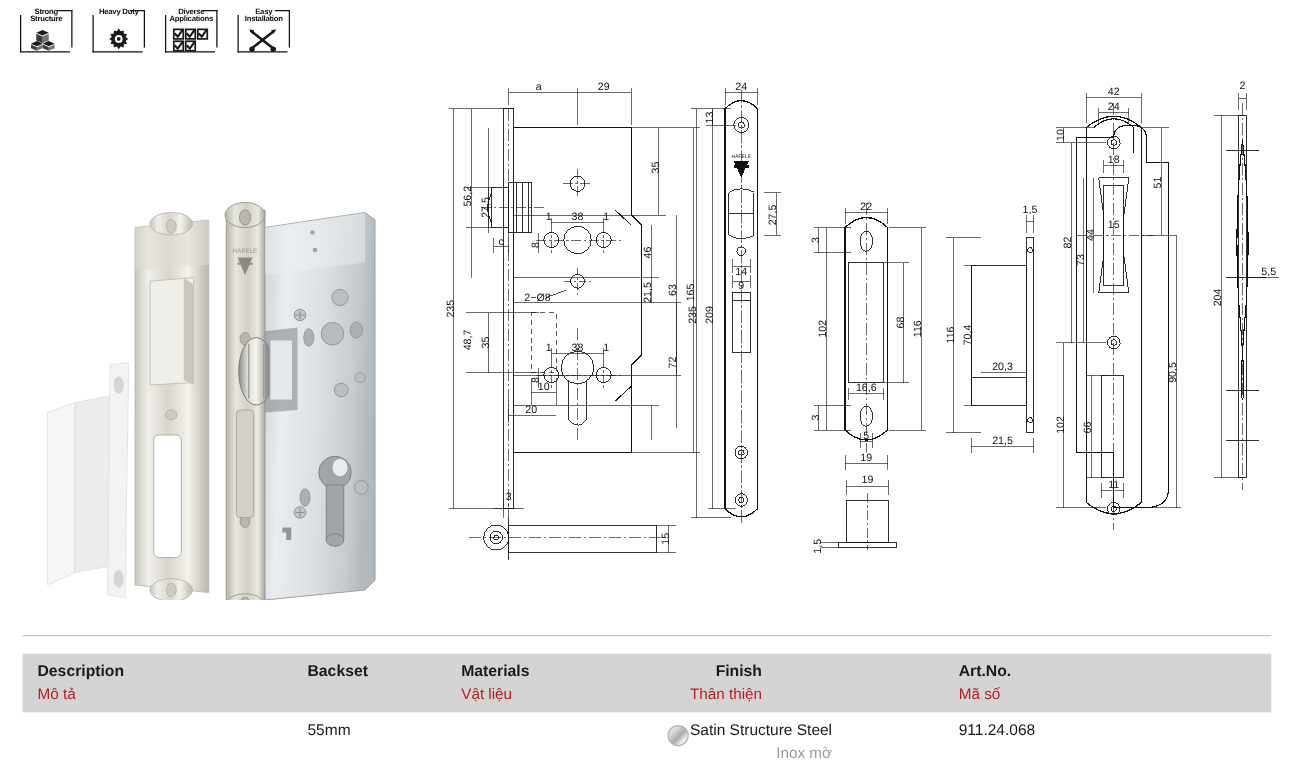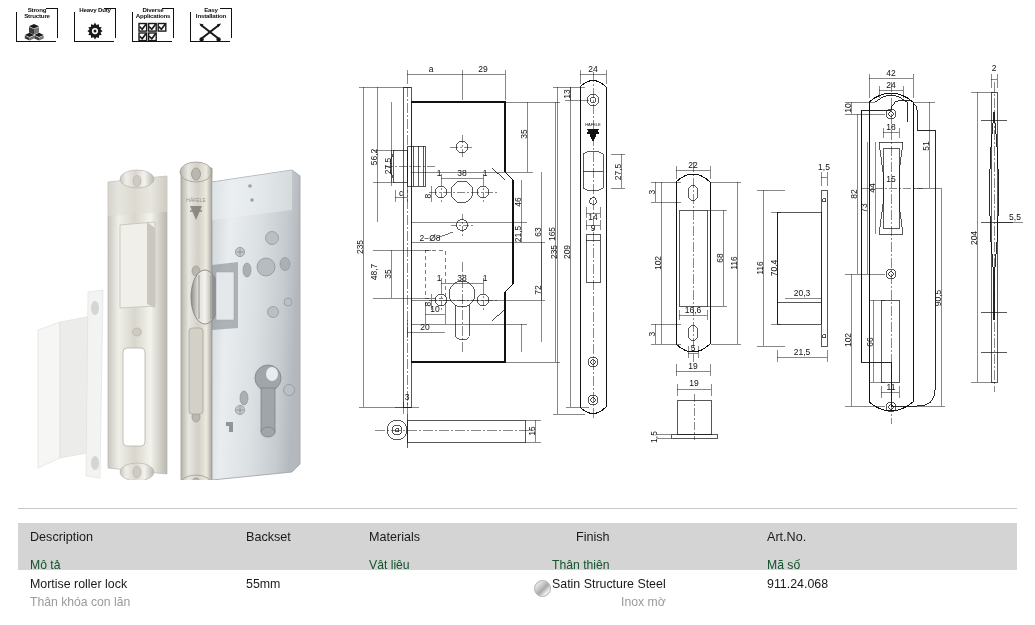--- a/index.html
+++ b/index.html
@@ -55,22 +55,22 @@
   .thead {
     background: #d4d4d4; height: 47px; position: relative;
   }
   .trow { height: 52px; position: relative; background:#fff; }
   .cell { position: absolute; top: 6px; }
   .c-desc   { left: 12px; }
   .c-back   { left: 228px; }
   .c-mat    { left: 351px; }
   .c-fin    { left: 534px; text-align: right; }
   .c-art    { left: 749px; }
-  .h1 { font-size: 12.6px; font-weight: normal; color: #1a1a1a; line-height: 16px; white-space: nowrap;}
-  .h2 { font-size: 12.2px; font-weight: normal; color: #14532d; line-height: 16px; margin-top: 12px; white-space: nowrap;}
+  .h1 { font-size: 12.6px; font-weight: bold; color: #1a1a1a; line-height: 16px; white-space: nowrap;}
+  .h2 { font-size: 12.2px; font-weight: normal; color: #b91c1c; line-height: 16px; margin-top: 2px; white-space: nowrap;}
   .r1 { font-size: 12.4px; color: #1a1a1a; line-height: 17px; white-space: nowrap;}
   .r2 { font-size: 12.2px; color: #9a9a9a; line-height: 17px; margin-top: 1px; white-space: nowrap;}
   .swatch {
     position: absolute; left: 516px; top: 10px; width: 17px; height: 17px;
     border-radius: 50%;
     background: linear-gradient(135deg, #f2f2f2 0%, #d9d9d9 28%, #a9a9a9 55%, #efefef 78%, #c4c4c4 100%);
     border: 1px solid #b4b4b4;
   }
 </style>
 </head>
@@ -702,24 +702,20 @@
         <div class="h1">Finish</div>
         <div class="h2">Thân thiện</div>
       </div>
       <div class="cell c-art">
         <div class="h1">Art.No.</div>
         <div class="h2">Mã số</div>
       </div>
     </div>
 
     <div class="trow">
-      <div class="cell c-desc">
-        <div class="r1">Mortise roller lock</div>
-        <div class="r2">Thân khóa con lăn</div>
-      </div>
       <div class="cell c-back">
         <div class="r1">55mm</div>
       </div>
       <div class="swatch"></div>
       <div class="cell c-fin">
         <div class="r1">Satin Structure Steel</div>
         <div class="r2">Inox mờ</div>
       </div>
       <div class="cell c-art">
         <div class="r1">911.24.068</div>

